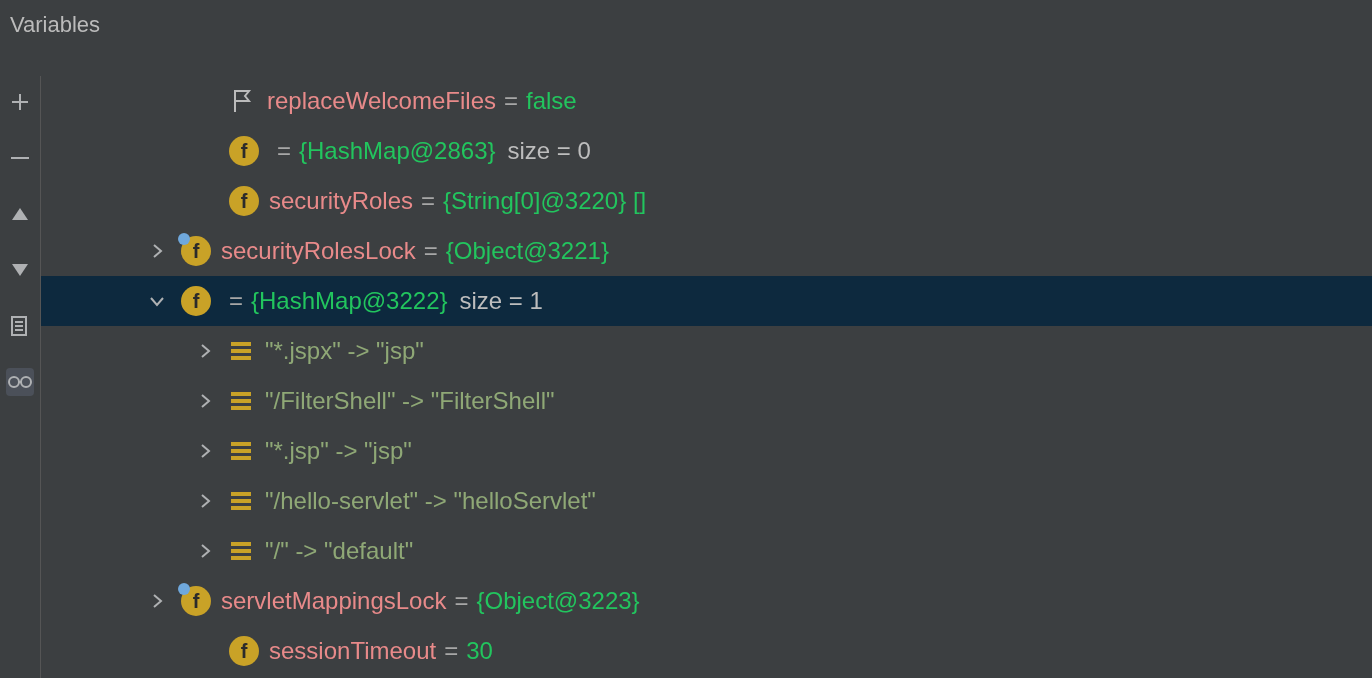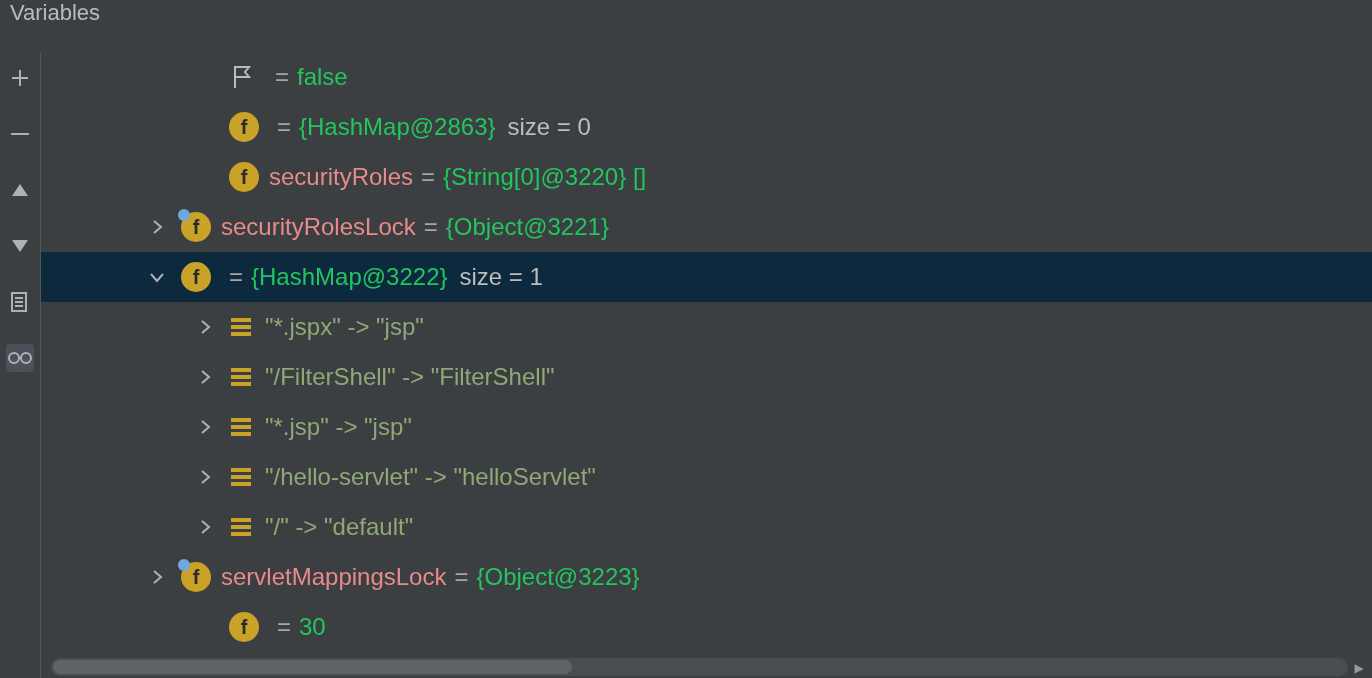--- a/index.html
+++ b/index.html
@@ -9,21 +9,21 @@
     height: 678px;
     background: #3c3f41;
     font-family: "Helvetica Neue", "Segoe UI", Arial, sans-serif;
     font-size: 24px;
     color: #bbbbbb;
     overflow: hidden;
   }
   .panel-title {
     height: 48px;
     line-height: 22px;
-    padding: 2px 10px;
+    padding: 14px 10px;
     color: #bbbbbb;
     font-size: 22px;
   }
   .content {
     position: relative;
     height: calc(678px - 48px);
   }
   .left-gutter {
     position: absolute;
     left: 0;
@@ -191,20 +191,21 @@
       <div class="tree-row">
         <span class="spacer" style="width:152px"></span>
         <span class="arrow"></span>
         <span class="spacer" style="width:12px"></span>
         <span class="flag-icon" style="margin-right:10px;display:inline-block;">
           <svg width="28" height="28" viewBox="0 0 28 28">
             <path d="M6 3v22" stroke="#bbbbbb" stroke-width="2"></path>
             <path d="M6 4 h14 l-4 5 l4 5 h-14 z" fill="none" stroke="#bbbbbb" stroke-width="2"></path>
           </svg>
         </span>
+        <span class="var-name">replaceWelcomeFiles</span>
         <span class="op">=</span>
         <span class="obj">false</span>
       </div>
       <div class="tree-row">
         <span class="spacer" style="width:152px"></span>
         <span class="arrow"></span>
         <span class="spacer" style="width:12px"></span>
         <span class="badge badge-f">f</span>
         <span class="op">=</span>
         <span class="obj">{HashMap@2863}</span>
@@ -341,20 +342,21 @@
         <span class="badge badge-f dot">f</span>
         <span class="var-name">servletMappingsLock</span>
         <span class="op">=</span>
         <span class="obj">{Object@3223}</span>
       </div>
       <div class="tree-row">
         <span class="spacer" style="width:152px"></span>
         <span class="arrow"></span>
         <span class="spacer" style="width:12px"></span>
         <span class="badge badge-f">f</span>
+        <span class="var-name">sessionTimeout</span>
         <span class="op">=</span>
         <span class="obj">30</span>
       </div>
     </div>
 
   <div class="tree-area" style="pointer-events:none;">
     <div class="scroll-track" style="pointer-events:auto;">
       <div class="scroll-thumb"></div>
     </div>
     <div class="scroll-btn" style="pointer-events:auto;">▶</div>

